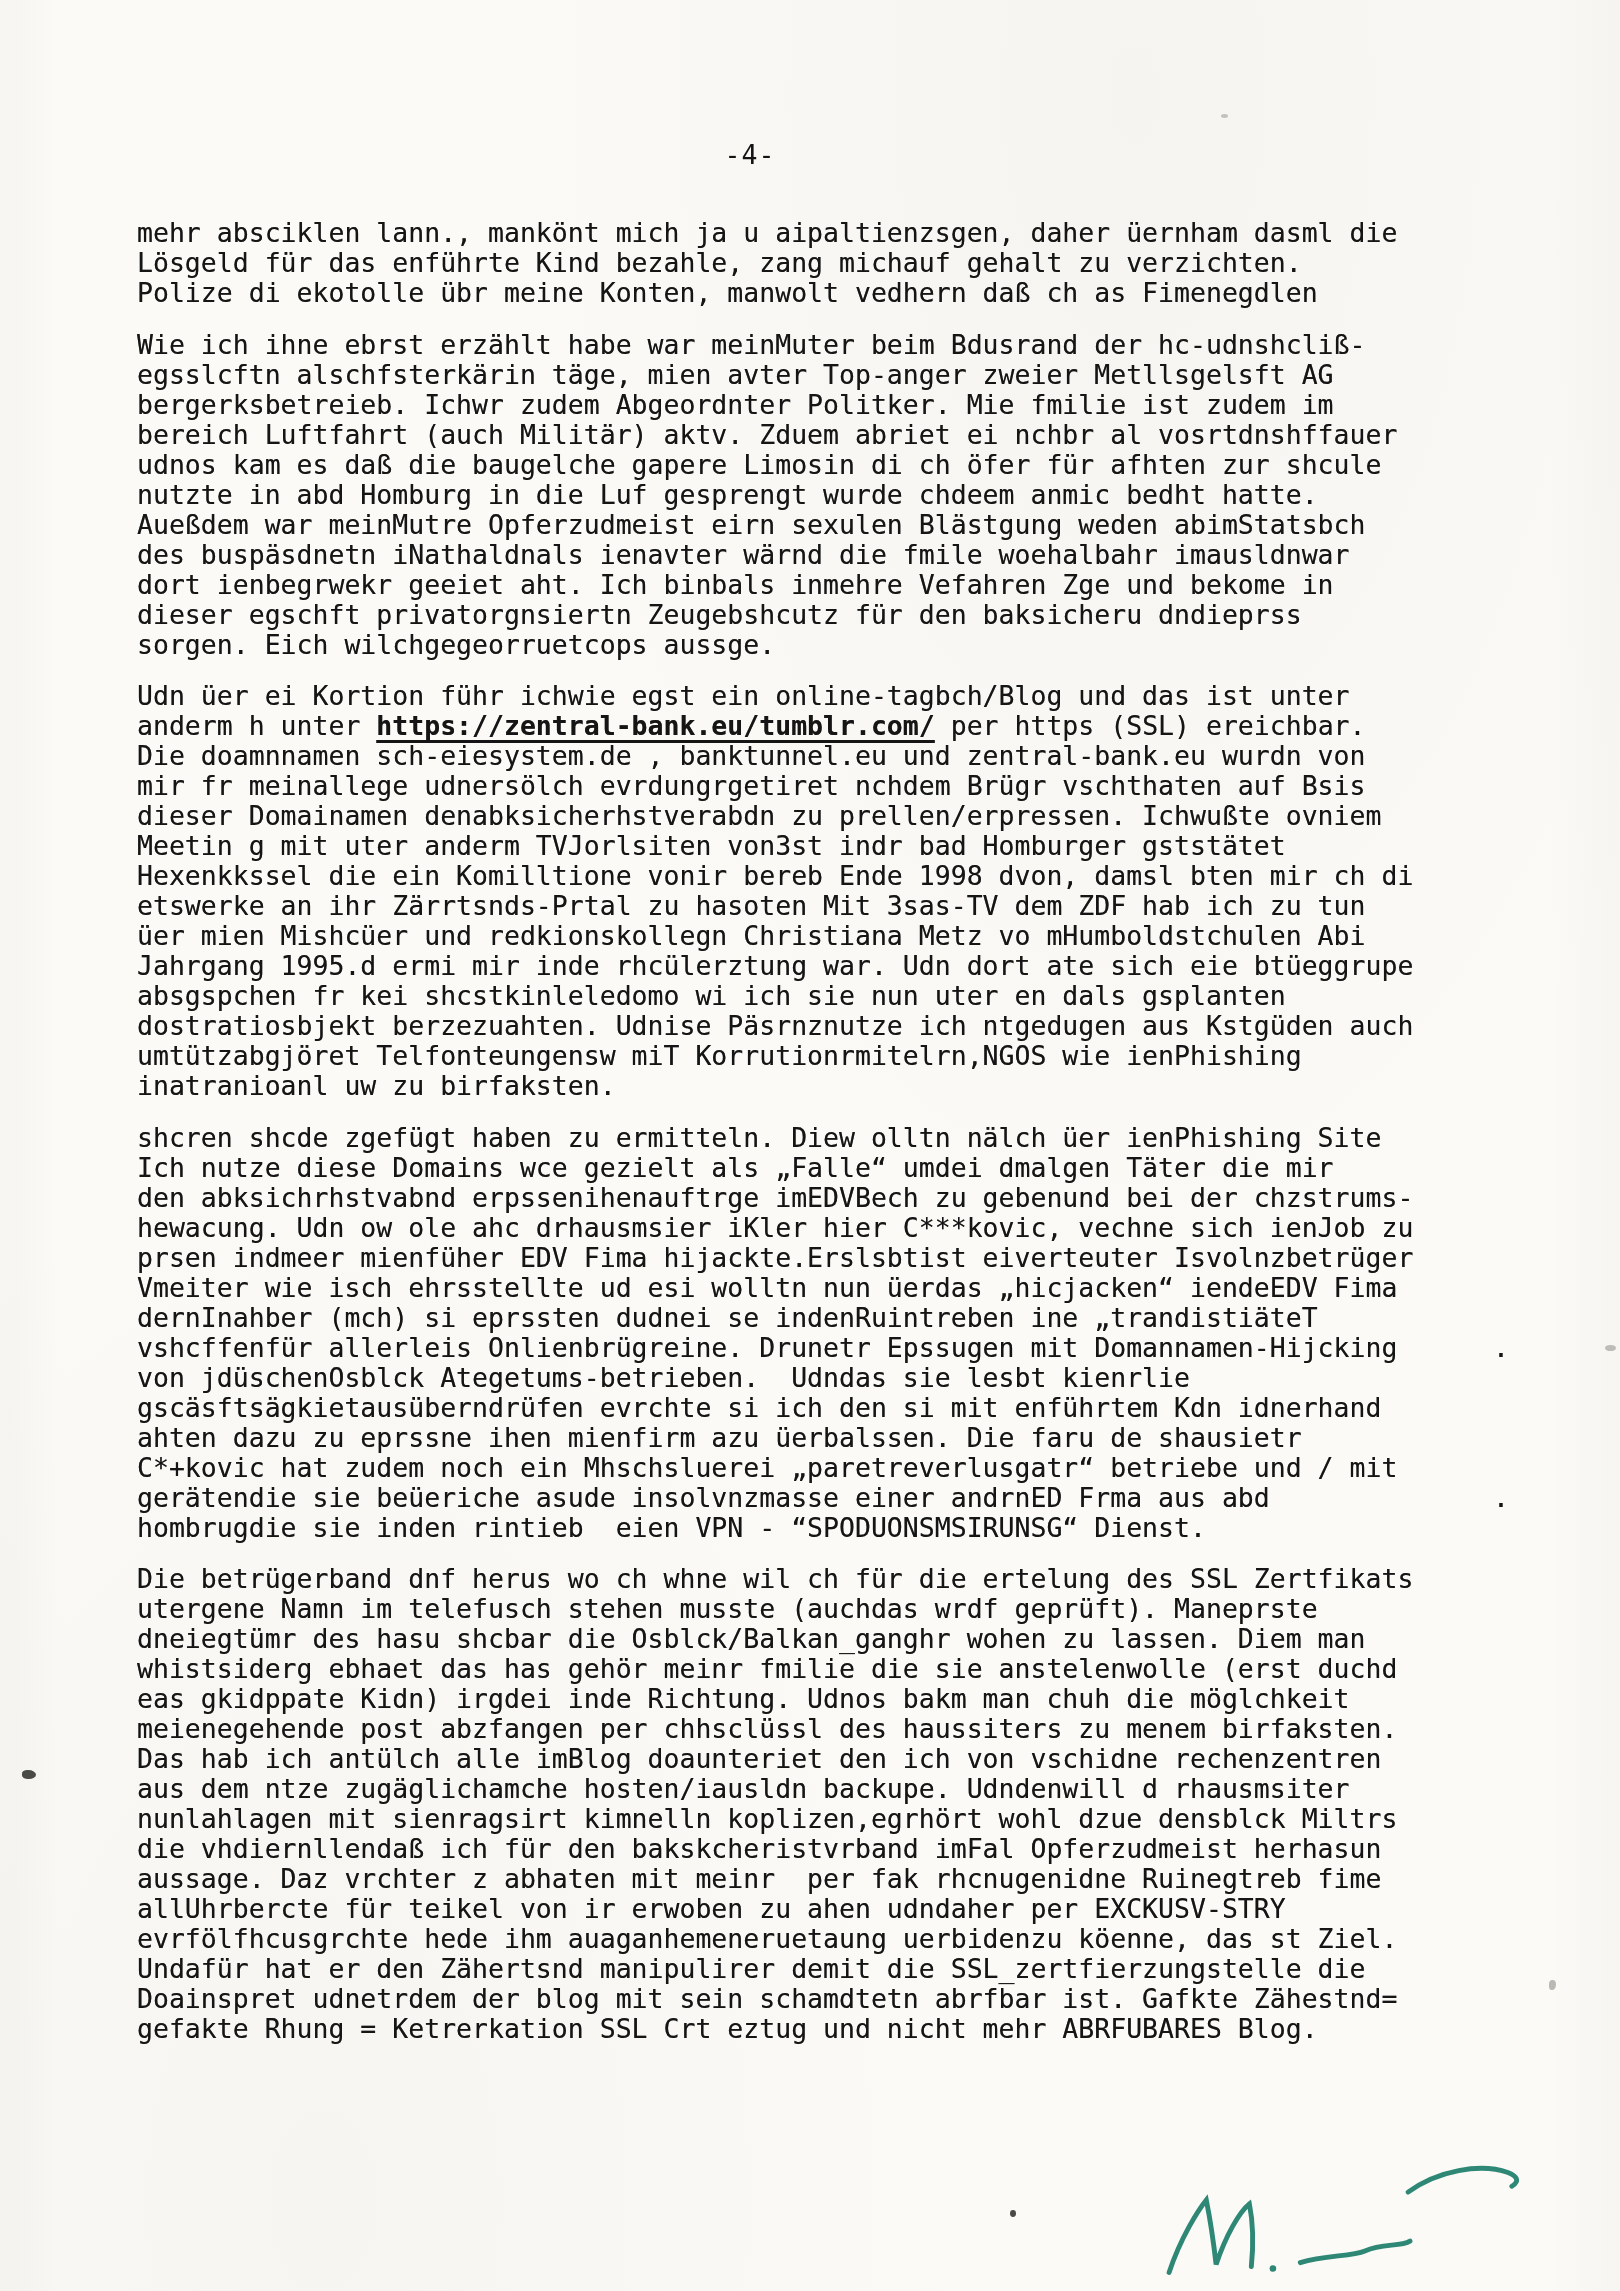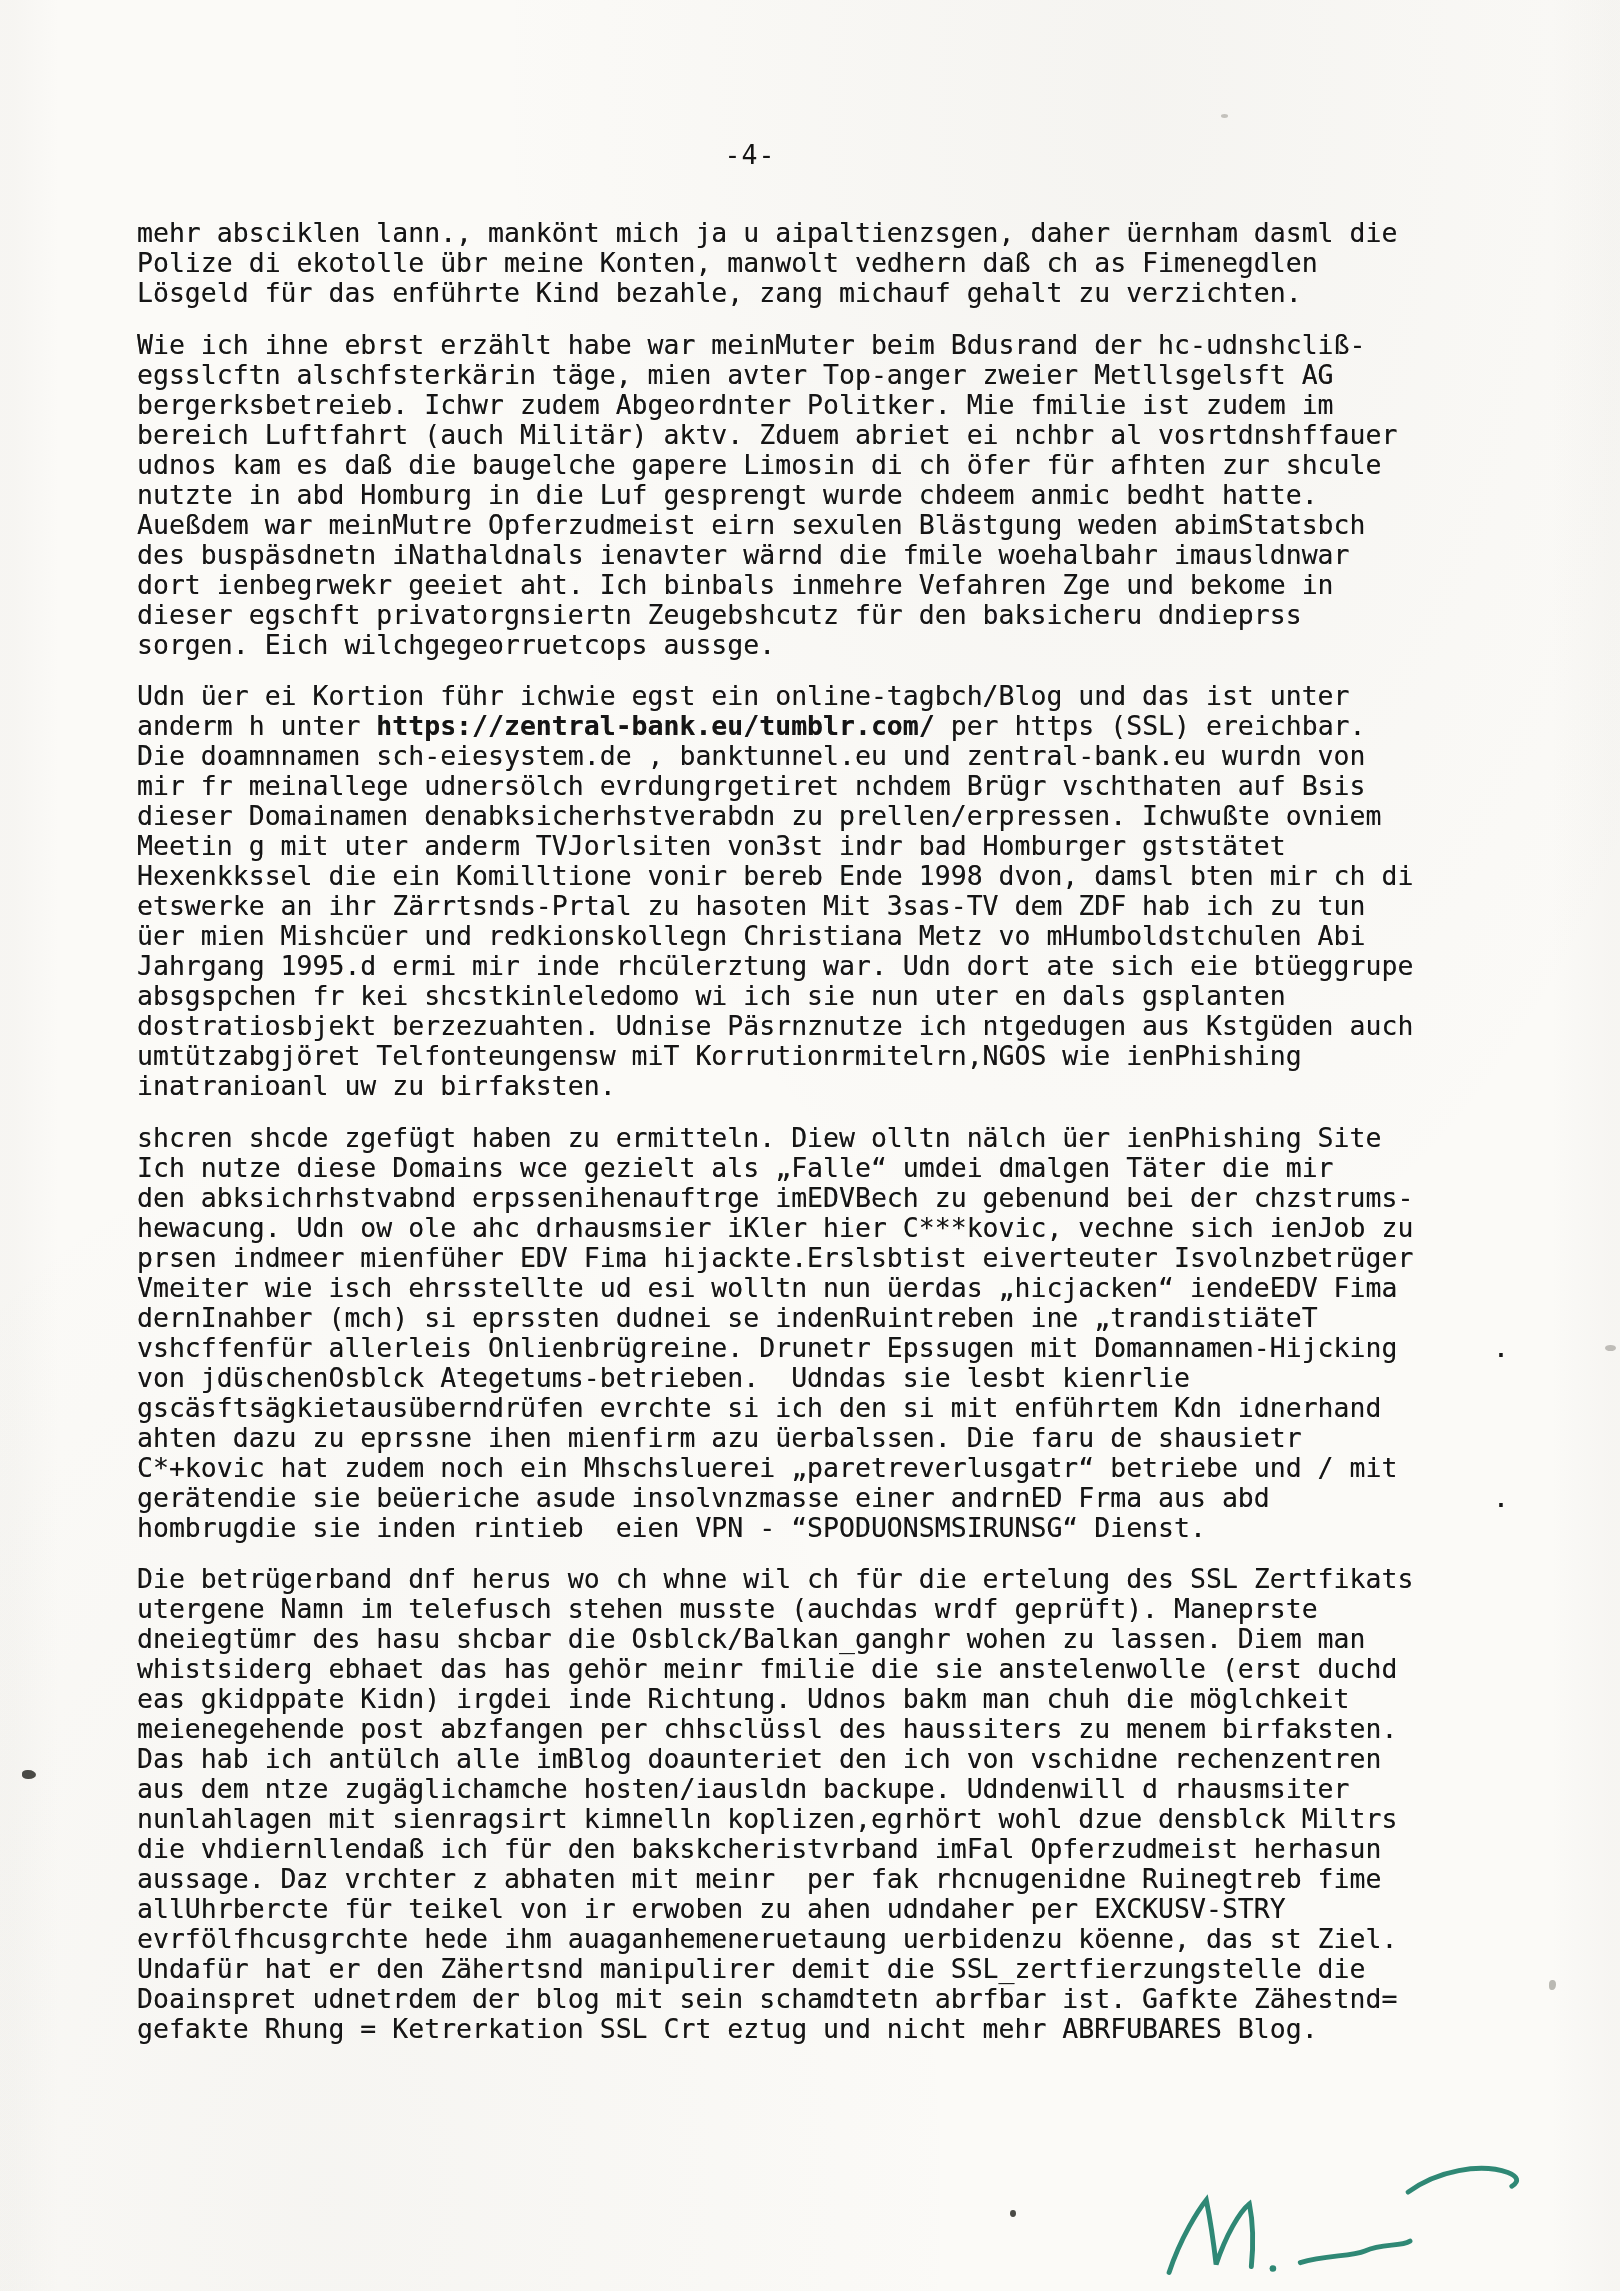--- a/index.html
+++ b/index.html
@@ -24,39 +24,40 @@
     position:absolute;top:218px;left:98px;width:1451px;color:#151515;
   }
   .paragraph{margin:0 0 21.6px 0;}
   .line{
     white-space:pre;font-size:26.5px;line-height:30px;
     text-shadow:0 0 0.6px rgba(20,20,20,0.55);
     margin-left:39px;
   }
   .url{
     font-weight:bold;
+    text-decoration:underline;
     text-decoration-thickness:2.9px;
     text-underline-offset:4.9px;
   }
   .speck{position:absolute;background:#8f8d86;border-radius:50%;}
   .speck.dark{background:#4a4a46;}
   .handwriting{position:absolute;left:1108px;top:2151px;}
 </style>
 </head>
 <body>
 
 <div class="scan-wash"></div>
 
 <div class="page-number">-4-</div>
 
 <div class="doc-body">
     <div class="paragraph">
       <div class="line">mehr absciklen lann., mankönt mich ja u aipaltienzsgen, daher üernham dasml die</div>
+      <div class="line">Lösgeld für das enführte Kind bezahle, zang michauf gehalt zu verzichten.</div>
       <div class="line">Polize di ekotolle übr meine Konten, manwolt vedhern daß ch as Fimenegdlen</div>
-      <div class="line">Lösgeld für das enführte Kind bezahle, zang michauf gehalt zu verzichten.</div>
     </div>
     <div class="paragraph">
       <div class="line">Wie ich ihne ebrst erzählt habe war meinMuter beim Bdusrand der hc-udnshcliß-</div>
       <div class="line">egsslcftn alschfsterkärin täge, mien avter Top-anger zweier Metllsgelsft AG</div>
       <div class="line">bergerksbetreieb. Ichwr zudem Abgeordnter Politker. Mie fmilie ist zudem im</div>
       <div class="line">bereich Luftfahrt (auch Militär) aktv. Zduem abriet ei nchbr al vosrtdnshffauer</div>
       <div class="line">udnos kam es daß die baugelche gapere Limosin di ch öfer für afhten zur shcule</div>
       <div class="line">nutzte in abd Homburg in die Luf gesprengt wurde chdeem anmic bedht hatte.</div>
       <div class="line">Aueßdem war meinMutre Opferzudmeist eirn sexulen Blästgung weden abimStatsbch</div>
       <div class="line">des buspäsdnetn iNathaldnals ienavter wärnd die fmile woehalbahr imausldnwar</div>

